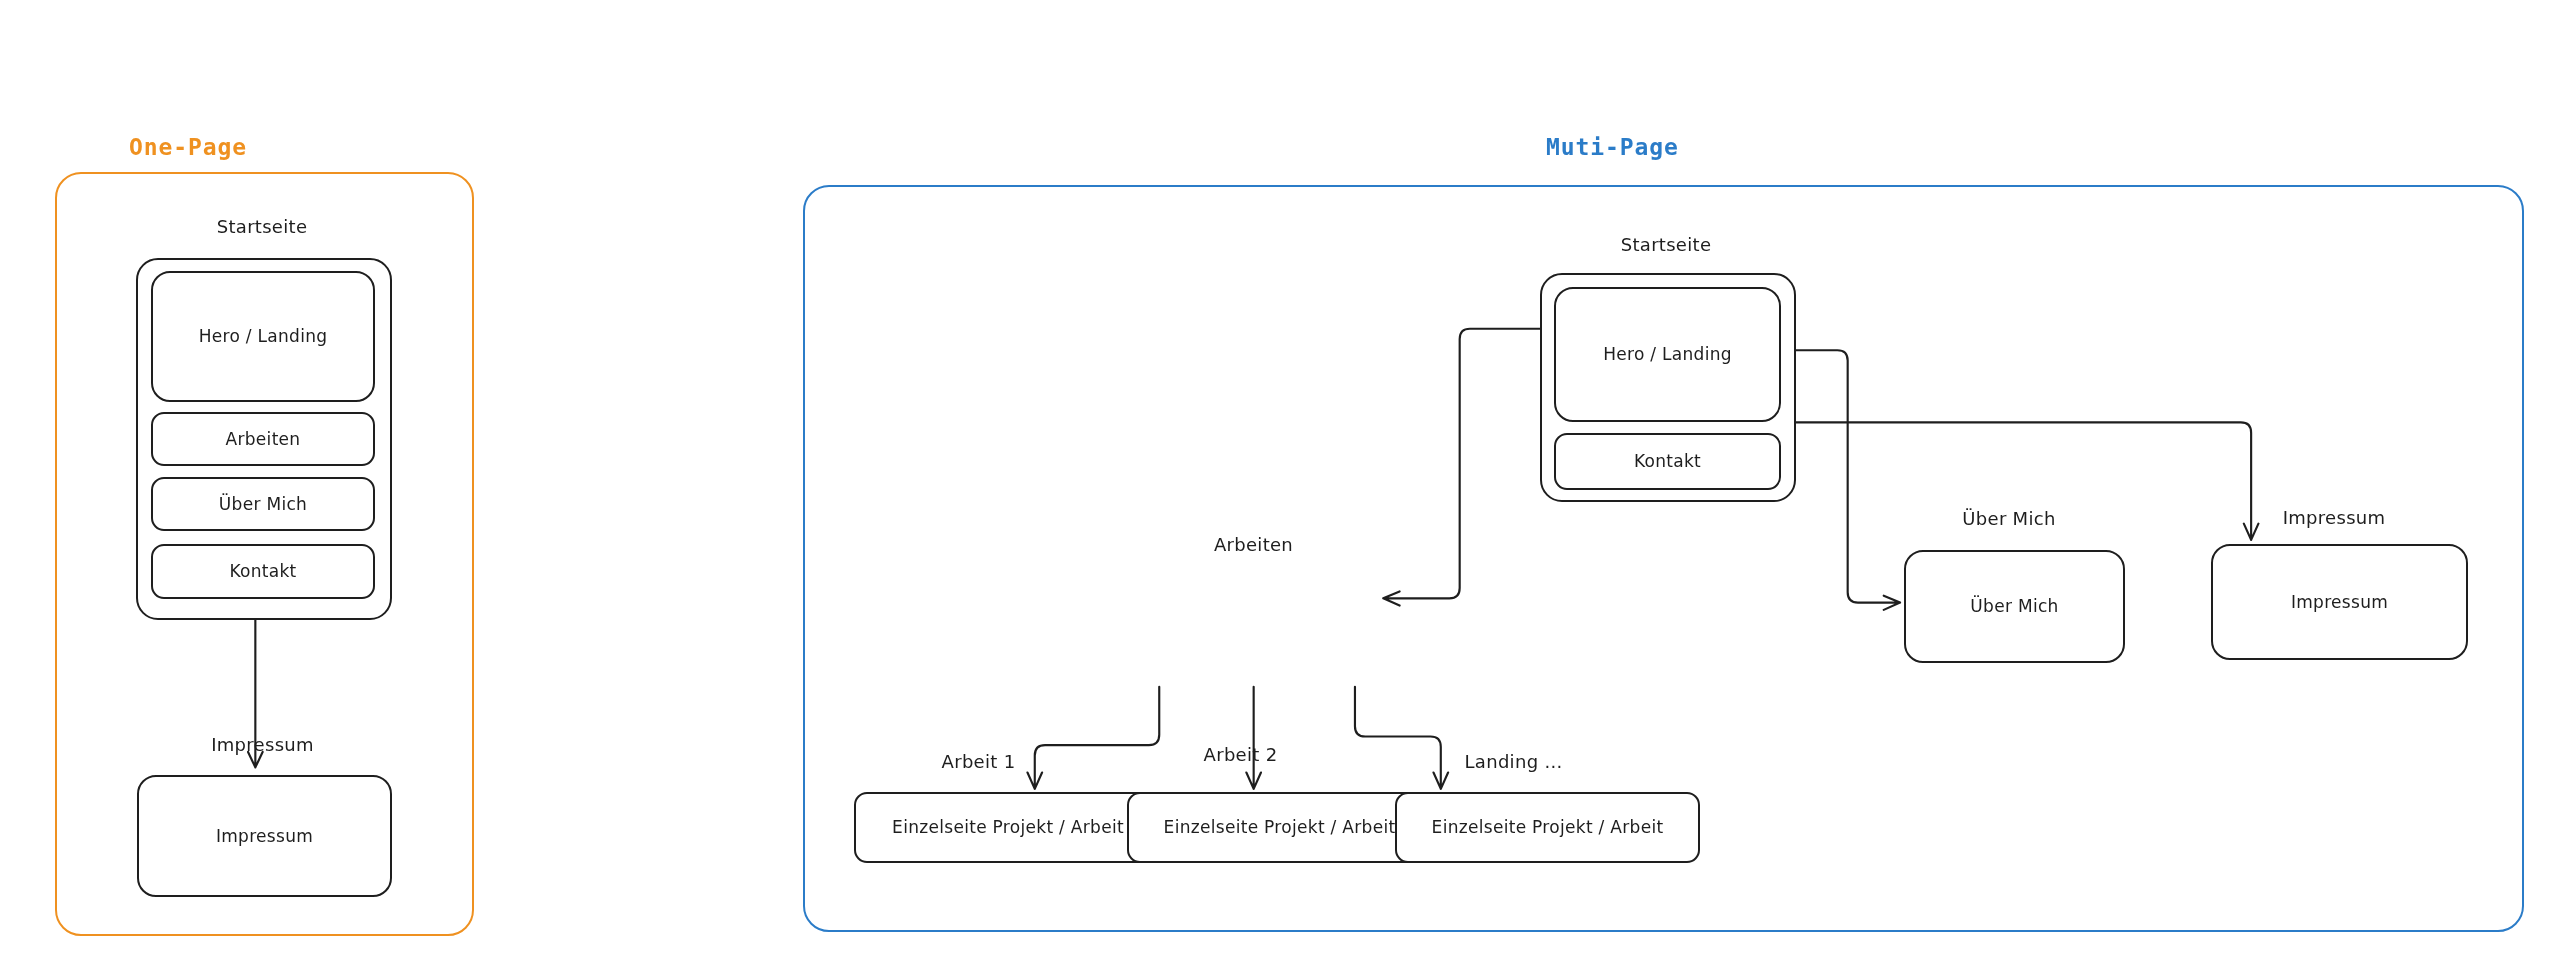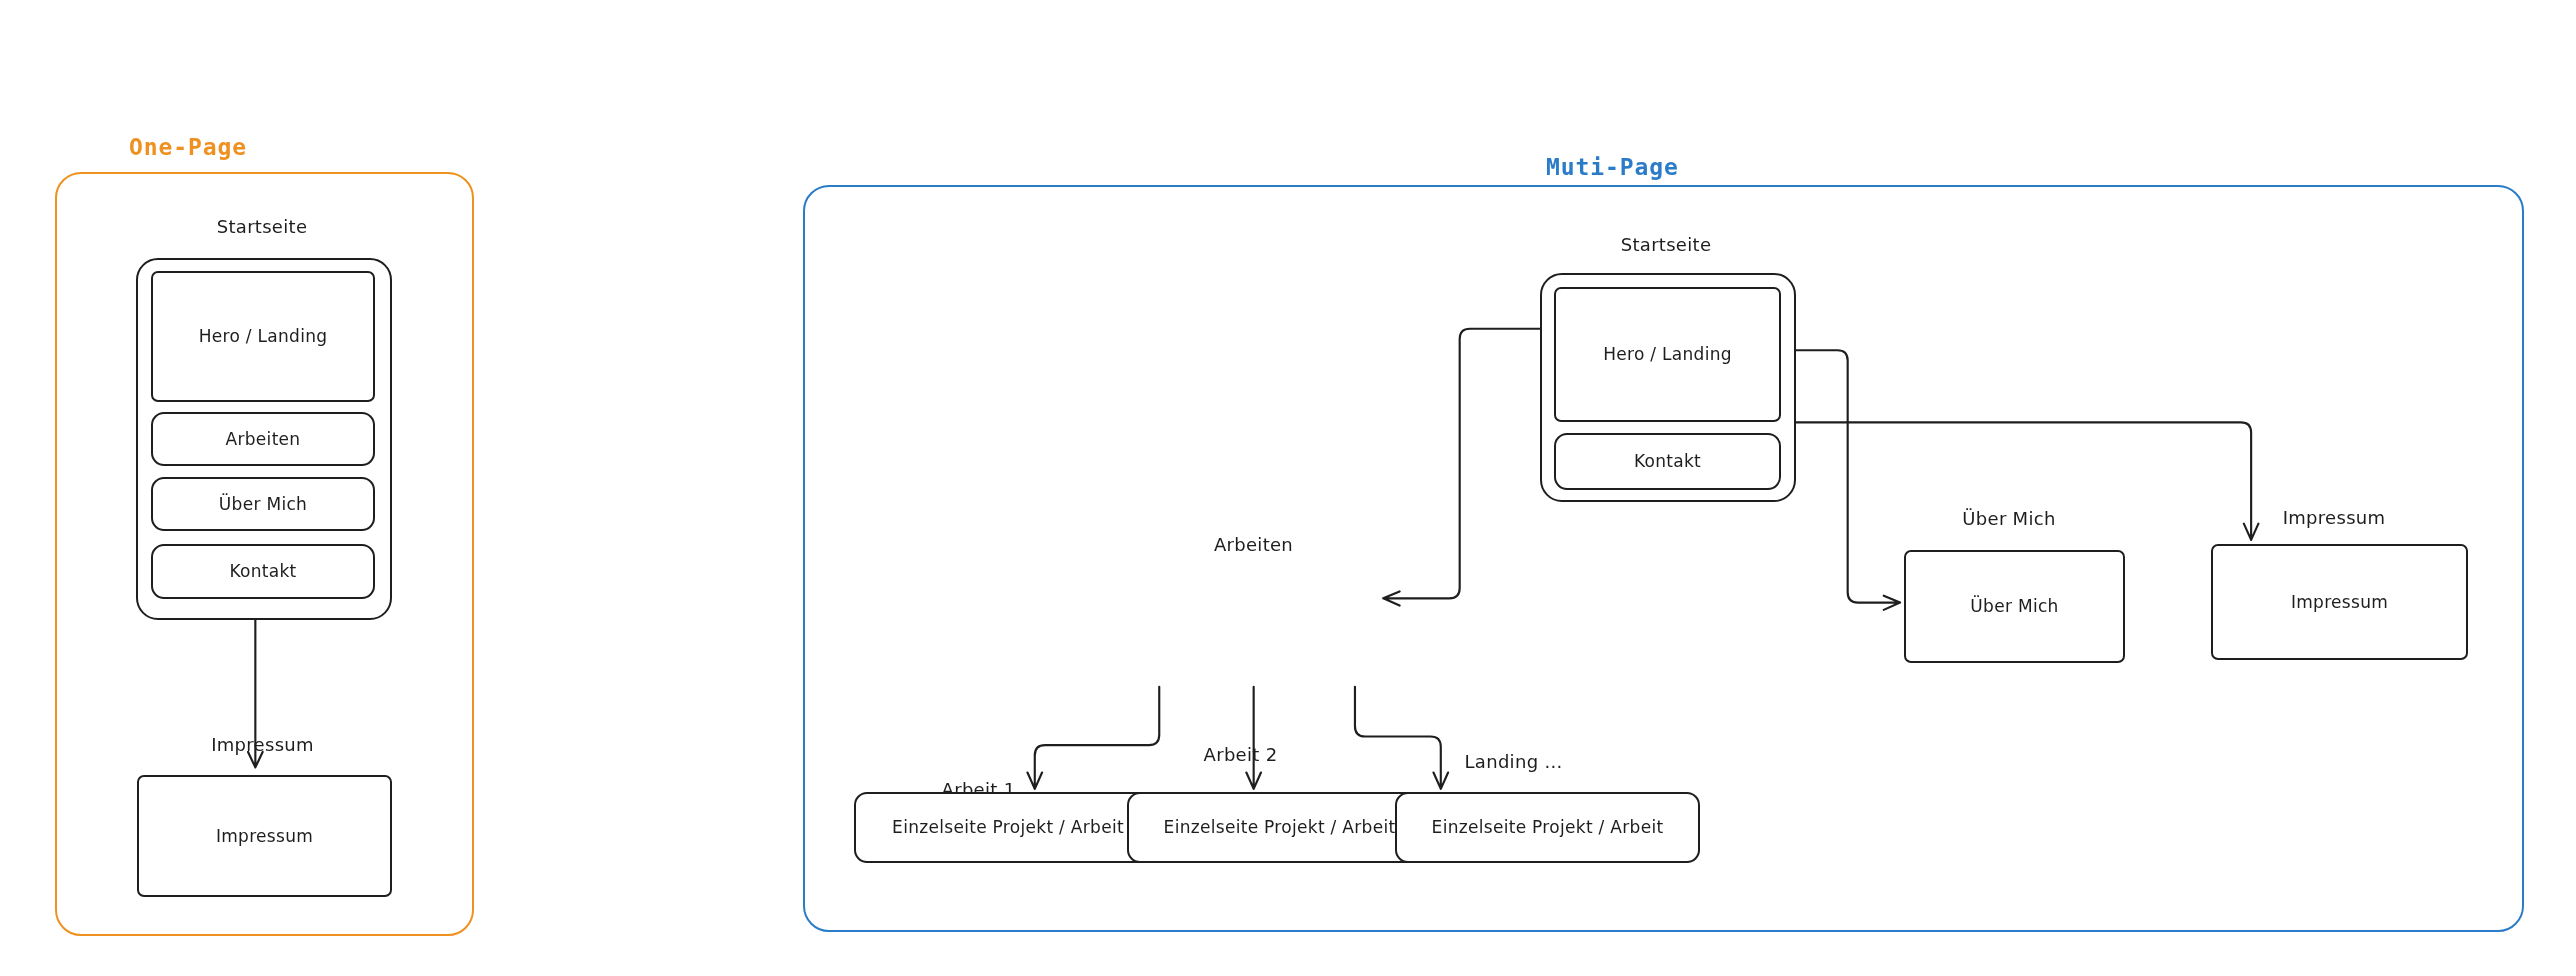--- a/index.html
+++ b/index.html
@@ -21,21 +21,21 @@
     font-size:23px;text-align:left;letter-spacing:0.9px;
   }
   .title.orange{color:var(--accent-orange);}
   .title.blue{color:var(--accent-blue);}
   .node{
     position:absolute;border:2.1px solid var(--ink);background:#ffffff;
     display:flex;align-items:center;justify-content:center;text-align:center;
     font-size:17px;line-height:1.35;letter-spacing:0.3px;color:var(--ink);
   }
   .frame{border-radius:22px;background:#ffffff;}
-  .big{border-radius:7px;}
+  .big{border-radius:19px;}
   .small{border-radius:13px;}
   .lbl{
     position:absolute;font-size:18px;letter-spacing:0.3px;color:var(--ink);
     text-align:center;white-space:nowrap;
   }
   .pad{padding:0 26px;}
 </style>
 </head>
 <body>
 
@@ -61,35 +61,35 @@
 
   <div class="node big" style="left:151px;top:271px;width:220px;height:127px;">Hero / Landing</div>
   <div class="node small" style="left:151px;top:412px;width:220px;height:50px;">Arbeiten</div>
   <div class="node small" style="left:151px;top:477px;width:220px;height:50px;">Über Mich</div>
   <div class="node small" style="left:151px;top:544px;width:220px;height:51px;">Kontakt</div>
 
   <div class="lbl" style="left:137px;top:734px;width:251px;">Impressum</div>
 
   <div class="node big" style="left:137px;top:775px;width:251px;height:118px;">Impressum</div>
 
-  <div class="title blue" style="left:1546px;top:134px;width:258px;margin-top:20px;">Muti-Page</div>
+  <div class="title blue" style="left:1546px;top:134px;width:258px;">Muti-Page</div>
 
   <div class="panel blue" style="left:803px;top:185px;width:1717px;height:743px;"></div>
 
   <div class="lbl" style="left:1540px;top:234px;width:252px;">Startseite</div>
 
   <div class="node frame" style="left:1540px;top:273px;width:252px;height:225px;"></div>
 
   <div class="node big" style="left:1554px;top:287px;width:223px;height:131px;">Hero / Landing</div>
   <div class="node small" style="left:1554px;top:433px;width:223px;height:53px;">Kontakt</div>
 
   <div class="lbl" style="left:1129px;top:534px;width:249px;">Arbeiten</div>
 
 
-  <div class="lbl" style="left:910px;top:779px;width:137px;">Arbeit 1</div>
+  <div class="lbl" style="left:910px;top:751px;width:137px;">Arbeit 1</div>
   <div class="lbl" style="left:1172px;top:744px;width:137px;">Arbeit 2</div>
   <div class="lbl" style="left:1445px;top:751px;width:137px;">Landing ...</div>
 
   <div class="node small pad" style="left:854px;top:792px;width:252px;height:67px;">Einzelseite Projekt / Arbeit</div>
   <div class="node small pad" style="left:1127px;top:792px;width:249px;height:67px;">Einzelseite Projekt / Arbeit</div>
   <div class="node small pad" style="left:1395px;top:792px;width:249px;height:67px;">Einzelseite Projekt / Arbeit</div>
 
   <div class="lbl" style="left:1923px;top:508px;width:172px;">Über Mich</div>
   <div class="node big" style="left:1904px;top:550px;width:217px;height:109px;">Über Mich</div>
 

